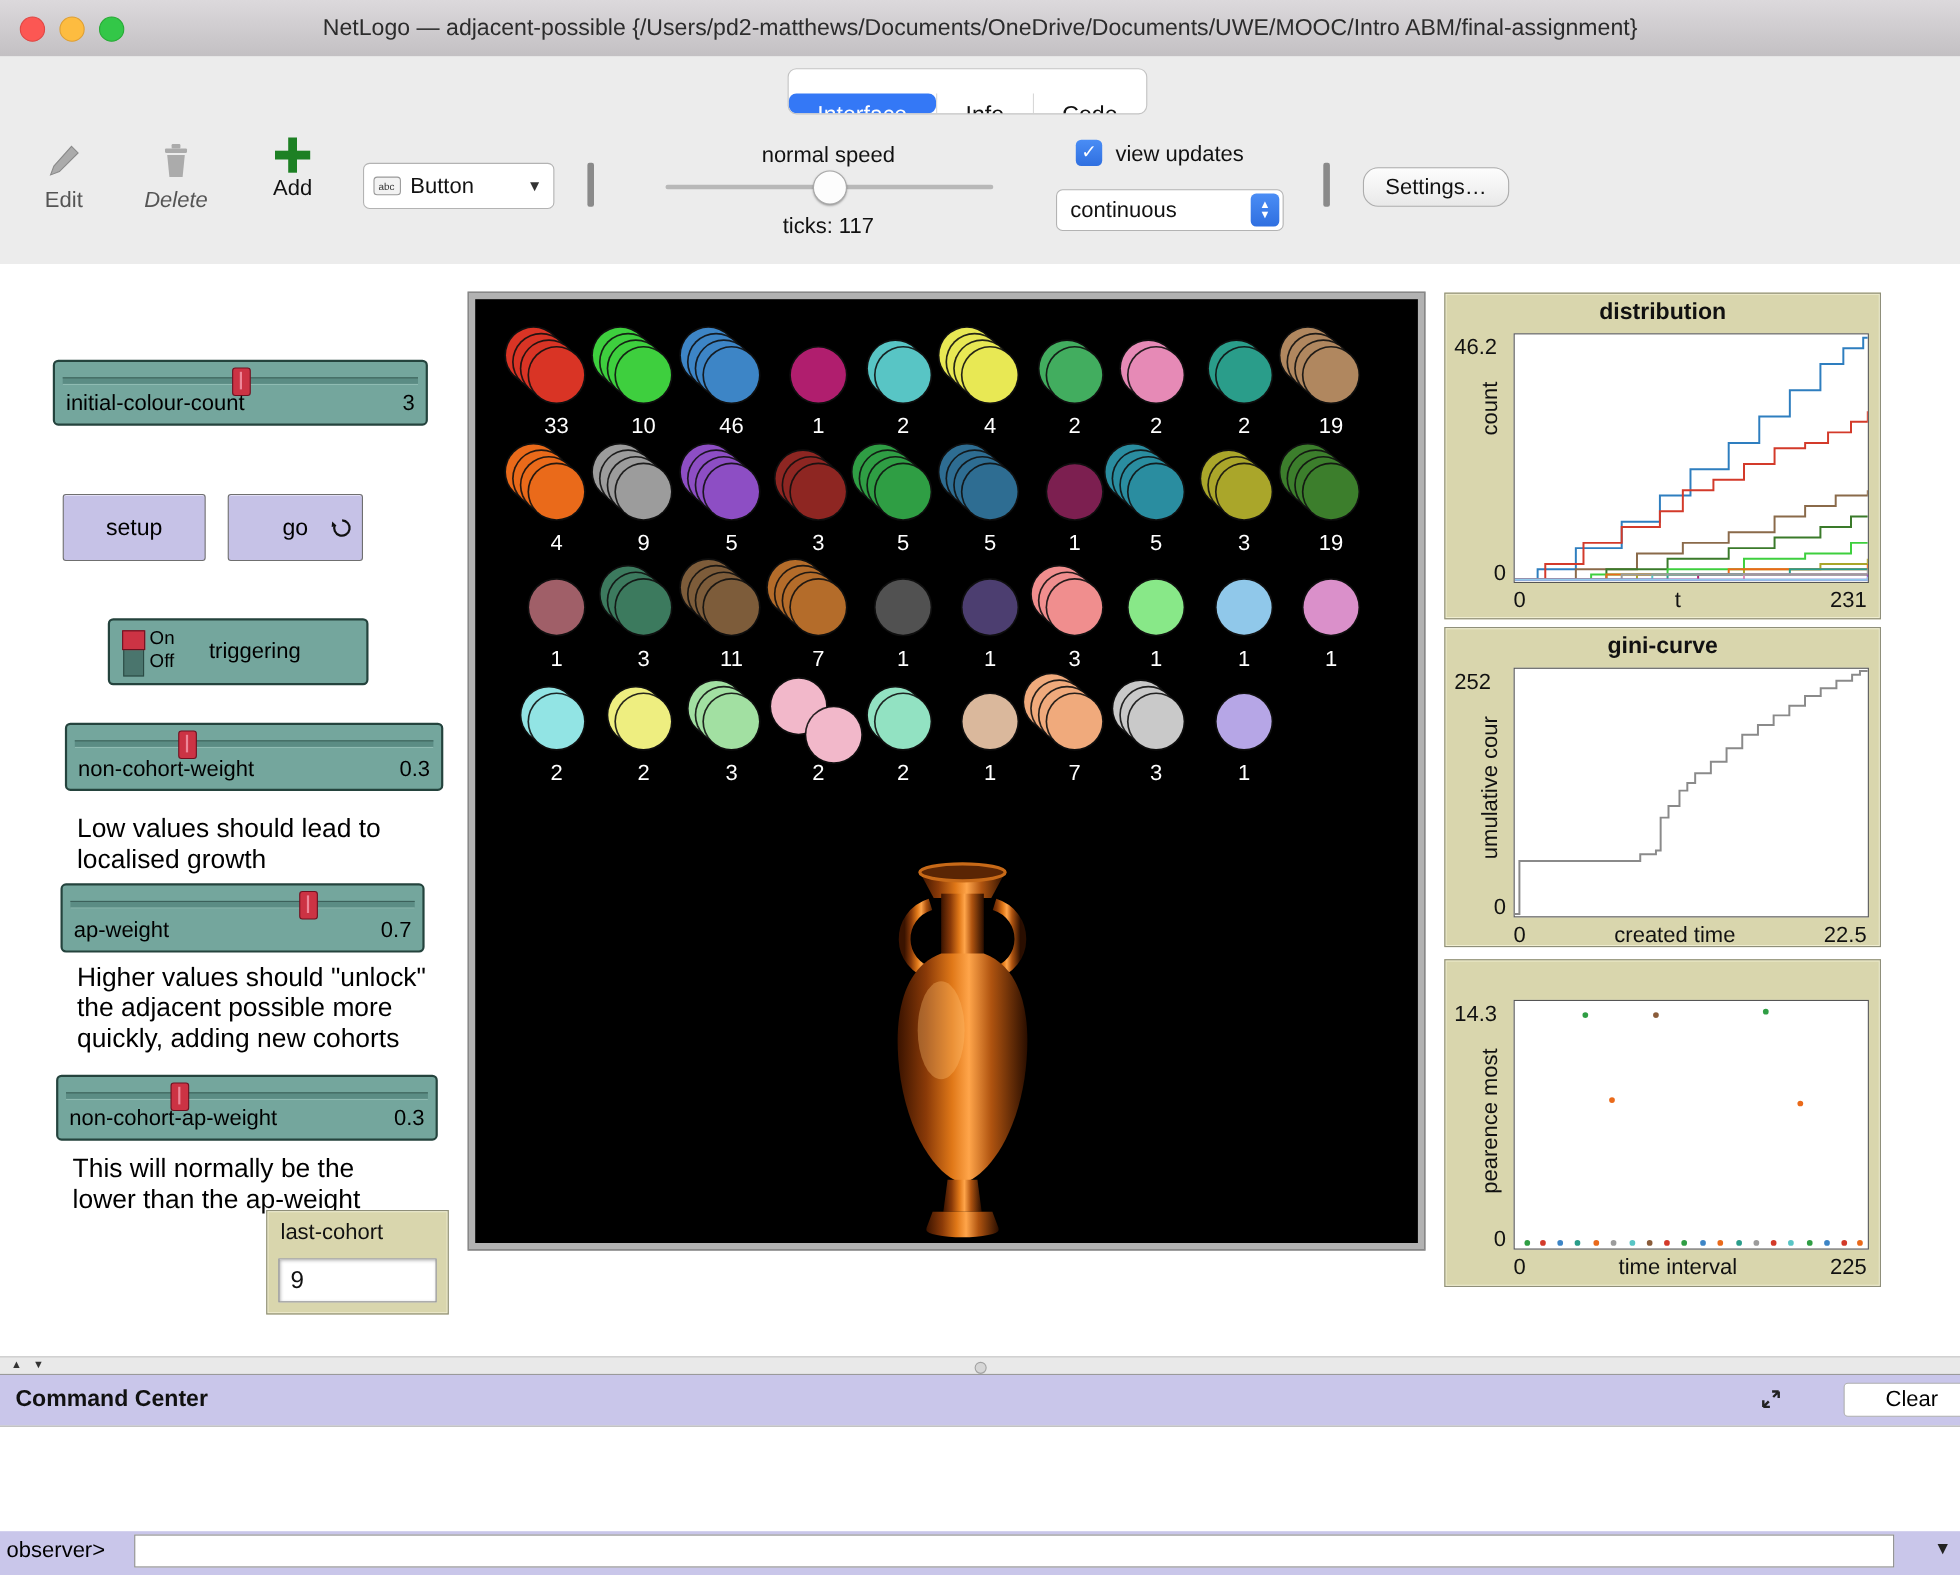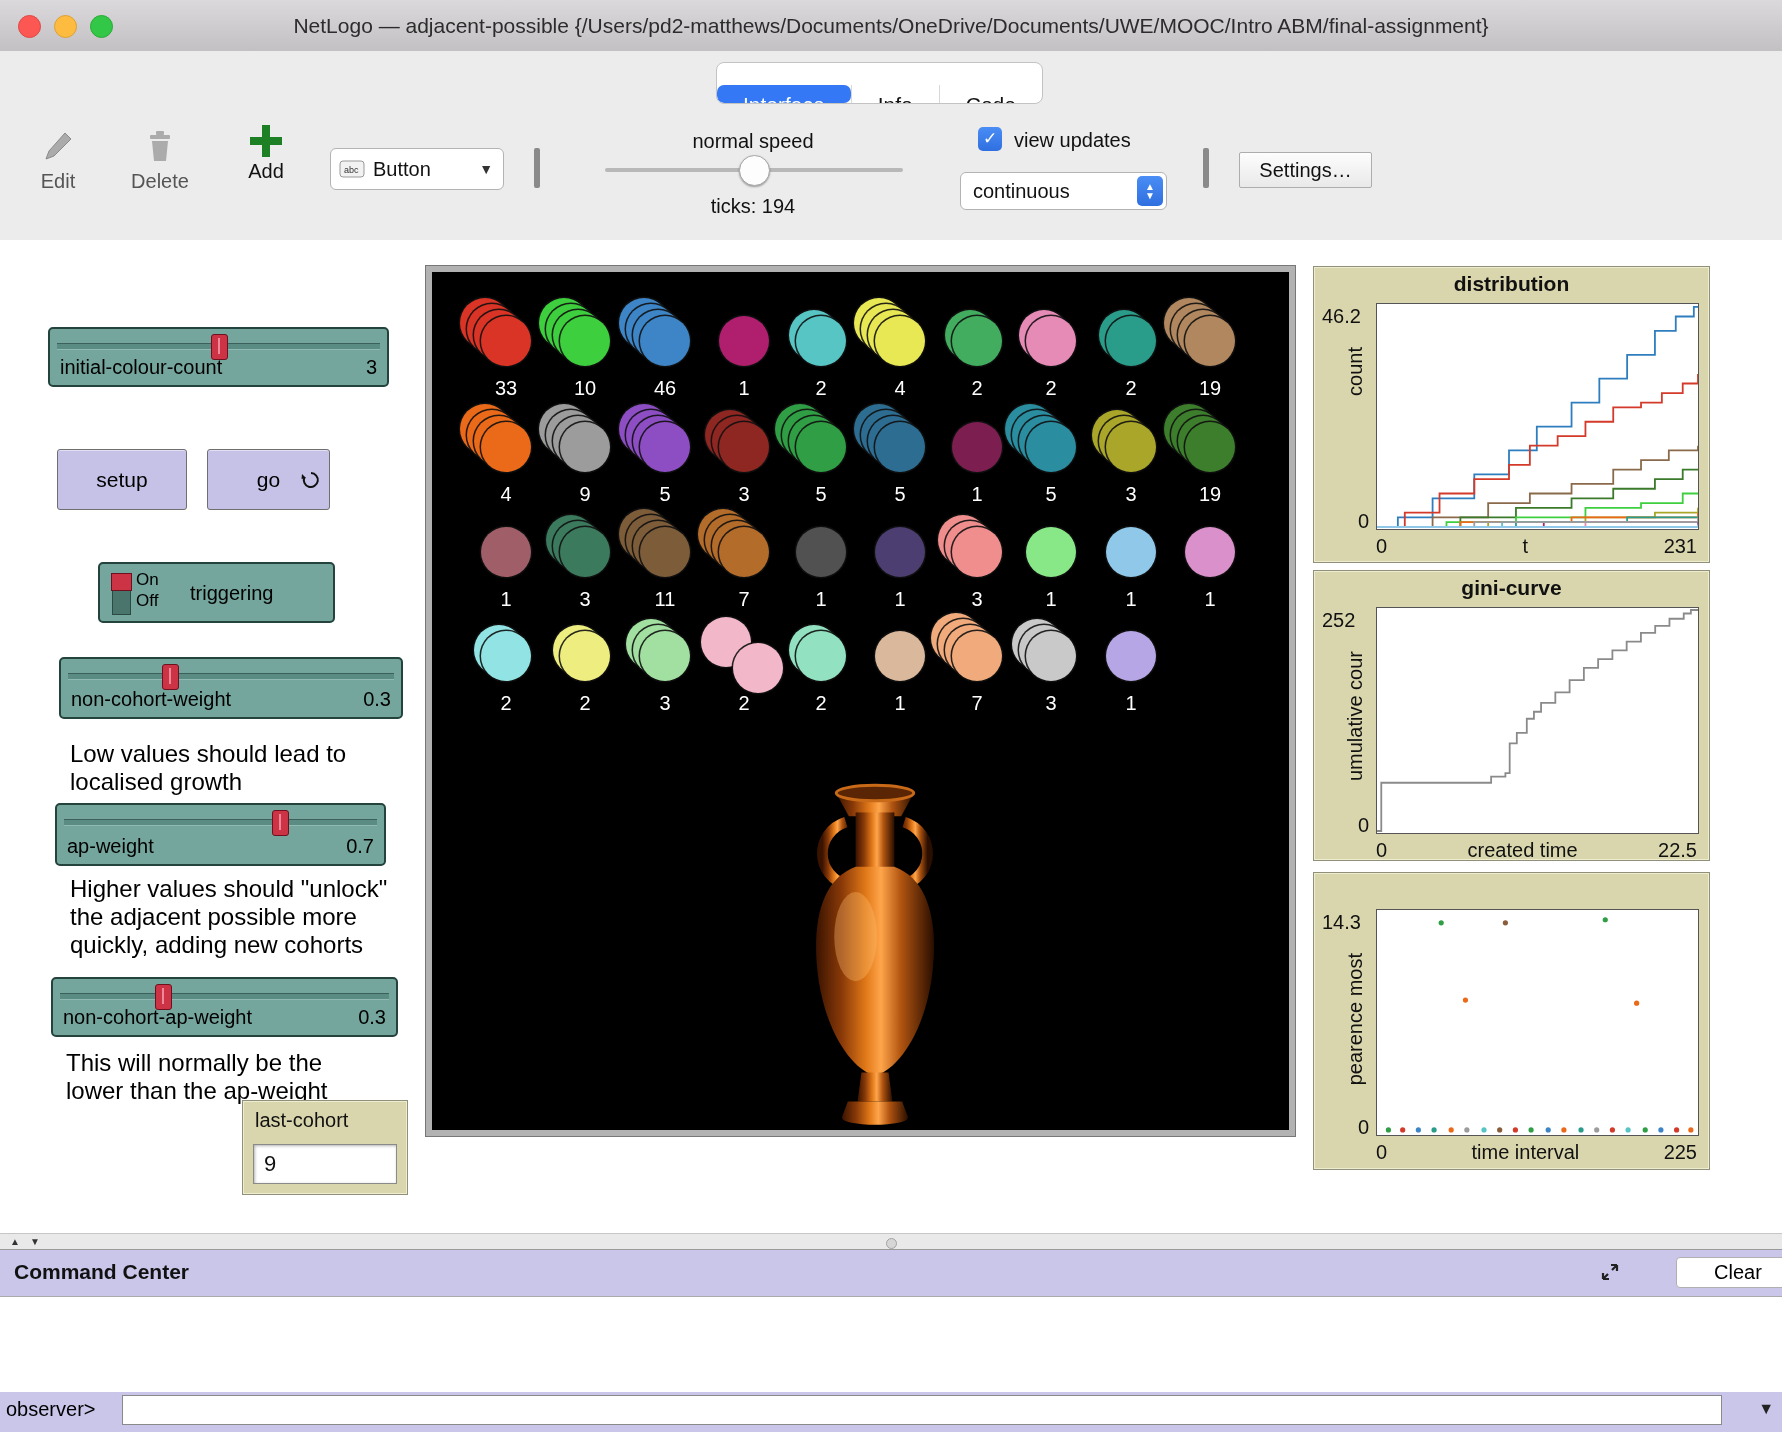--- a/index.html
+++ b/index.html
@@ -31,21 +31,21 @@
   .dd .caret{margin-left:auto;padding:0 10px;color:#333;font-size:14px;}
   .vsep{position:absolute;width:6px;background:#8a8a8a;border-radius:2px;}
   .speedlbl{position:absolute;font-size:20px;color:#111;text-align:center;}
   .speedtrack{position:absolute;height:4px;background:#b8b8b8;border-radius:2px;}
   .speedthumb{position:absolute;width:29px;height:29px;border-radius:50%;background:#fdfdfd;border:1px solid #a8a8a8;box-shadow:0 1px 2px rgba(0,0,0,.35);}
   .checkbox{position:absolute;width:24px;height:24px;border-radius:5px;background:linear-gradient(#4a8df5,#2f6fe0);
             color:#fff;font-size:17px;font-weight:bold;text-align:center;line-height:24px;}
   .cb-label{position:absolute;font-size:20px;}
   .stepper{margin-left:auto;width:26px;height:30px;background:linear-gradient(#4a8df5,#2f6fe0);border-radius:5px;
            display:flex;flex-direction:column;align-items:center;justify-content:center;color:#fff;font-size:10px;line-height:9px;margin-right:3px;}
-  .btn-plain{position:absolute;background:linear-gradient(#fdfdfd,#e9e9e9);border:1px solid #adadad;border-radius:2px;
+  .btn-plain{position:absolute;background:linear-gradient(#fdfdfd,#e9e9e9);border:1px solid #adadad;border-radius:14px;
              font-size:20px;text-align:center;}
   
   .workspace{position:absolute;left:0;top:240px;width:1782px;height:993px;background:#fff;}
   
   .nl-slider{position:absolute;background:#74a69d;border:2px solid #24433d;border-radius:5px;box-sizing:border-box;}
   .nl-track{position:absolute;left:7px;right:7px;top:14px;height:5px;background:#5b8density;background:#5b8c84;border-top:1px solid #3c615b;border-bottom:1px solid #8fbbb2;}
   .nl-thumb{position:absolute;top:5px;width:15px;height:24px;background:#cc3344;border:1px solid #6e1020;border-radius:3px;}
   .nl-thumb:after{content:"";position:absolute;left:6px;top:3px;width:2px;height:16px;background:#ee8899;}
   .nl-srow{position:absolute;left:10px;right:10px;bottom:6px;display:flex;justify-content:space-between;font-size:20px;color:#000;}
   
@@ -115,21 +115,21 @@
     <div class="tab">Code</div>
   </div>
 
   <div class="tool" style="left:28px;top:78px;width:60px;">
     <svg width="32" height="34">
       <path d="M23 4 L29 10 L12 27 L4 30 L7 22 Z" fill="#ababab" stroke="#8a8a8a"></path>
     </svg>
     <div class="tlabel">Edit</div>
   </div>
 
-  <div class="tool" style="left:125px;top:78px;width:70px;">
+  <div class="tool" style="left:125px;top:78px;width:70px;font-style:italic;">
     <svg width="28" height="34">
       <rect x="4" y="6" width="20" height="4" rx="1" fill="#ababab"></rect>
       <rect x="10" y="2" width="8" height="4" rx="1" fill="#ababab"></rect>
       <path d="M6 12 h16 l-2 20 h-12 Z" fill="#ababab"></path>
     </svg>
     <div class="tlabel">Delete</div>
   </div>
 
   <div class="tool" style="left:236px;top:74px;width:60px;">
     <div class="plus"></div>
@@ -143,21 +143,21 @@
     </svg>
     <span style="margin-left:8px">Button</span>
     <span class="caret">▼</span>
   </div>
 
   <div class="vsep" style="left:534px;top:97px;height:40px;"></div>
 
   <div class="speedlbl" style="left:603px;top:57px;width:300px;margin-top:22px;">normal speed</div>
   <div class="speedtrack" style="left:605px;top:117px;width:298px;"></div>
   <div class="speedthumb" style="left:739px;top:104px;"></div>
-  <div class="speedlbl" style="left:603px;top:144px;width:300px;">ticks: 194</div>
+  <div class="speedlbl" style="left:603px;top:144px;width:300px;">ticks: 117</div>
 
   <div class="checkbox" style="left:978px;top:76px;">✓</div>
   <div class="cb-label" style="left:1014px;top:78px;">view updates</div>
 
   <div class="dd" style="left:960px;top:121px;width:205px;height:36px;">
     <span style="margin-left:12px">continuous</span>
     <span class="stepper">
         <span>▲</span>
         <span>▼</span>
       </span>

